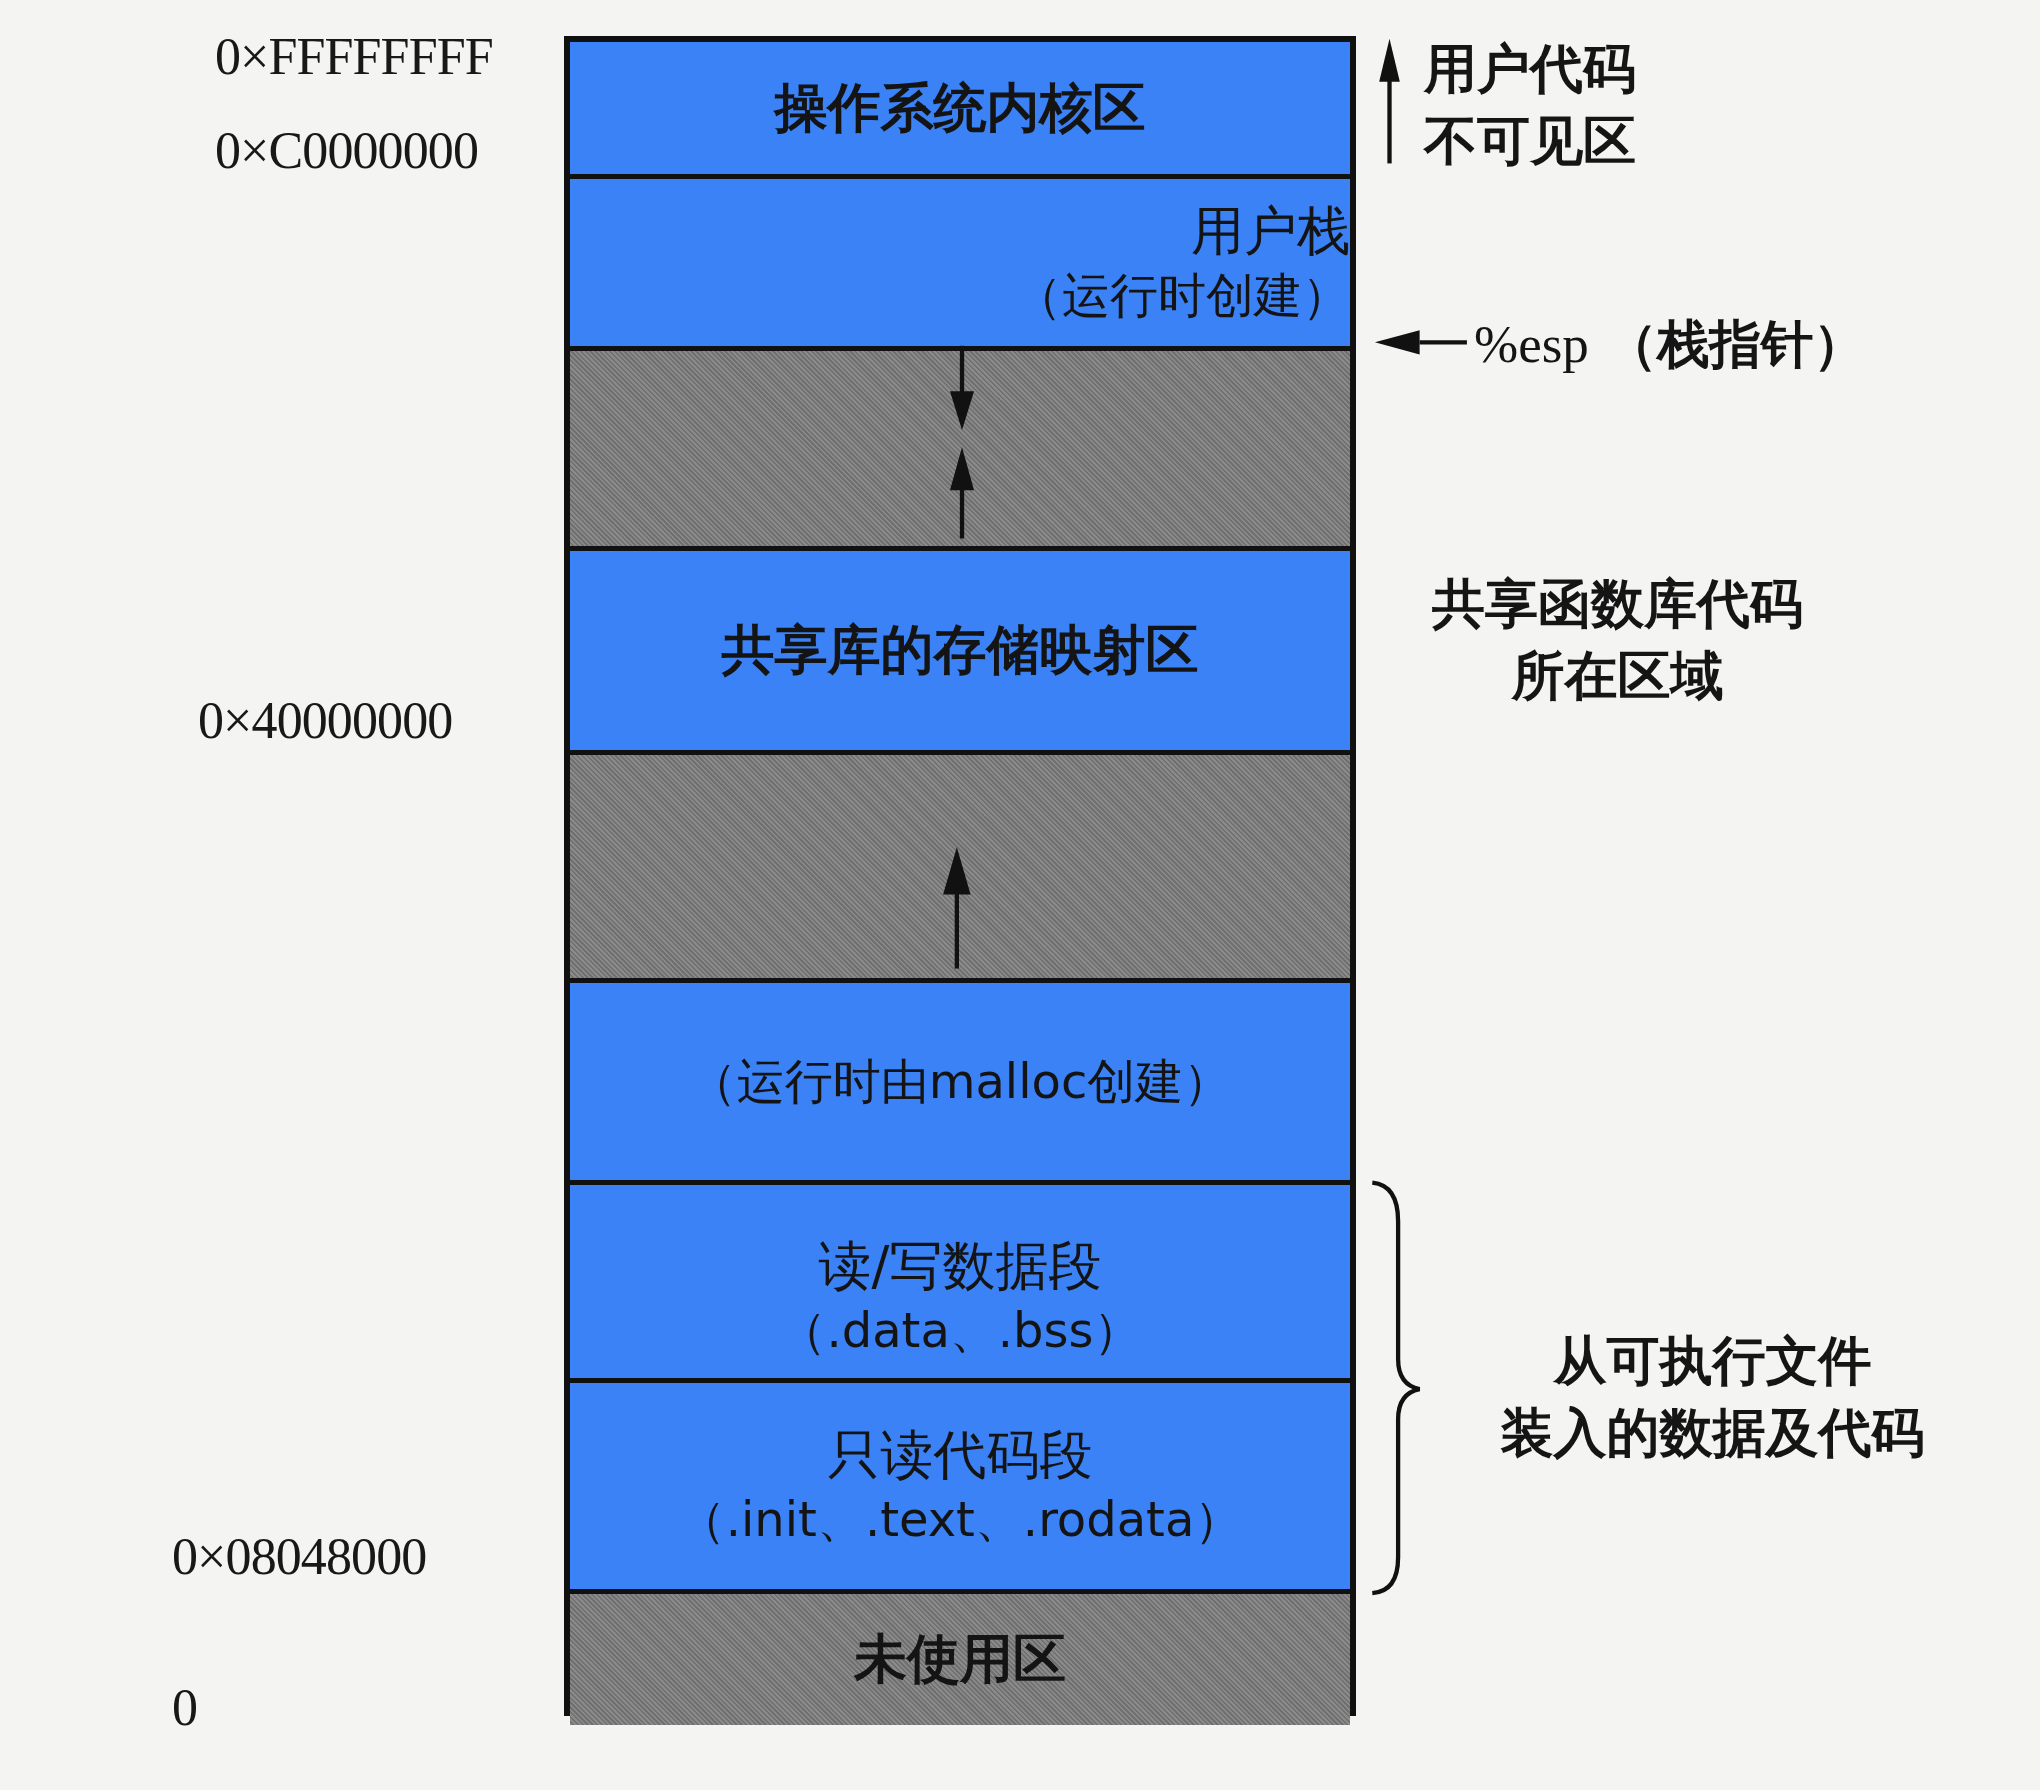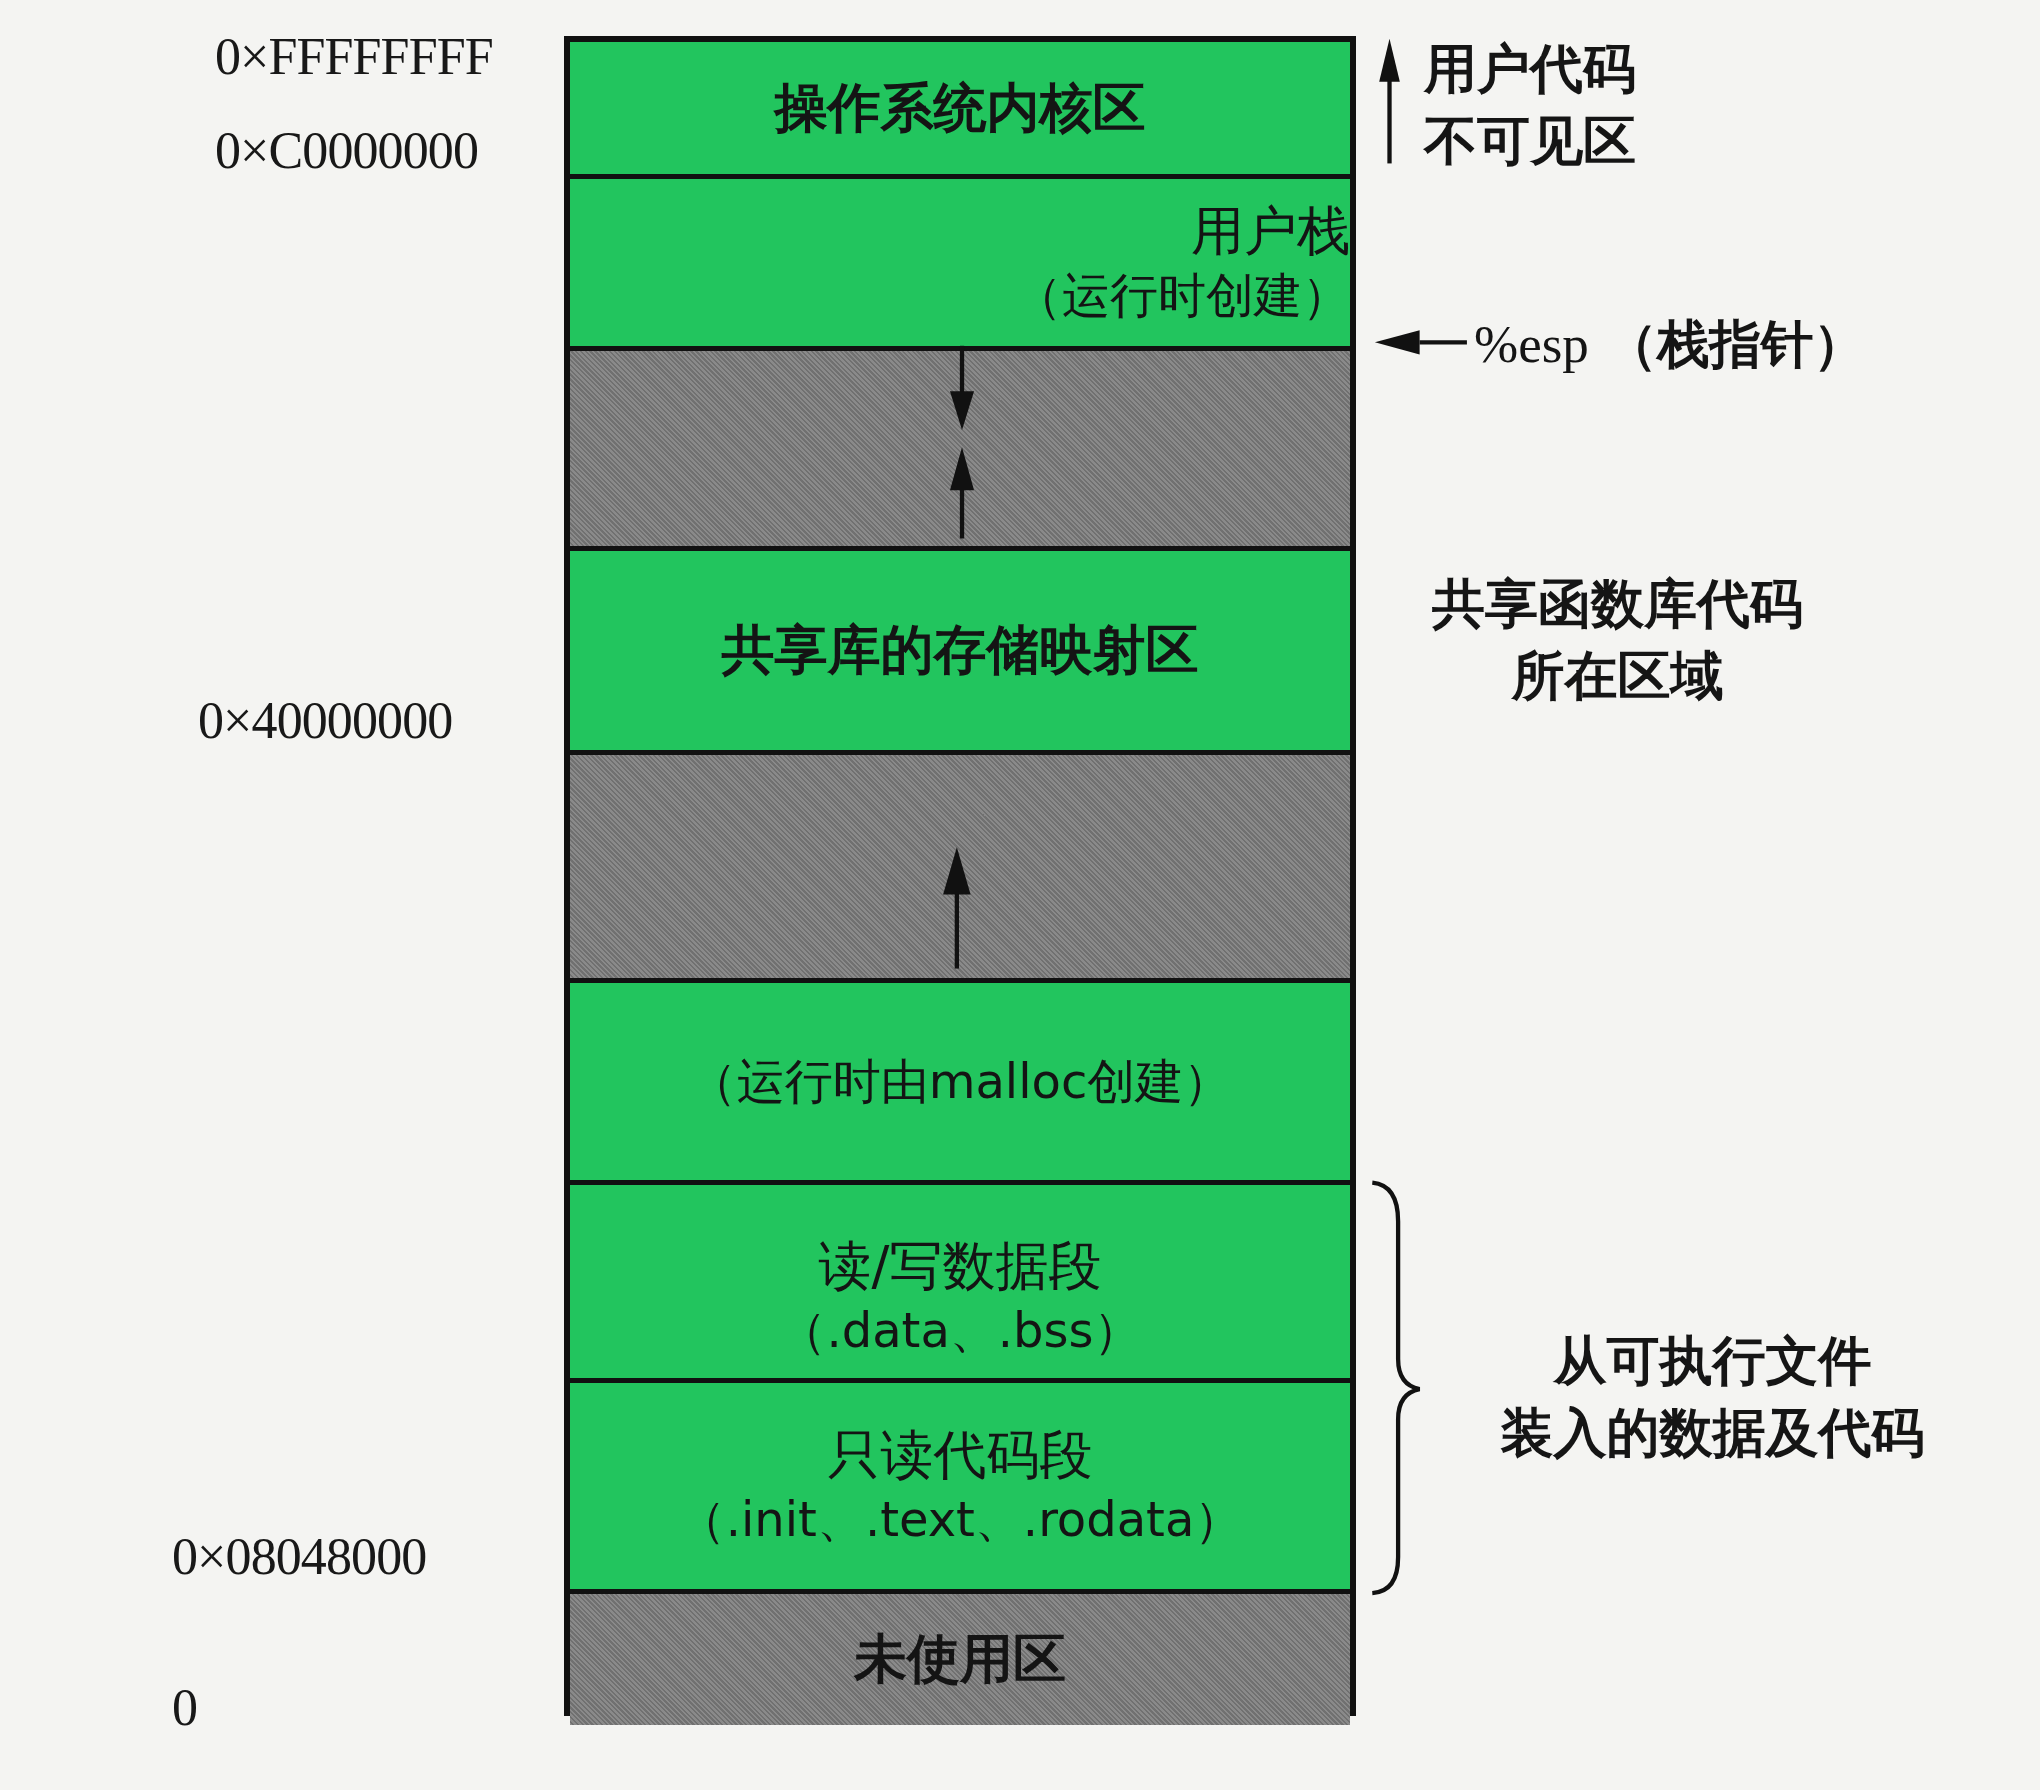--- a/index.html
+++ b/index.html
@@ -9,21 +9,21 @@
     font-family: "DejaVu Serif", "Liberation Serif", serif;
     color: #141414;
   }
   .addr {
     position: absolute; font-family: "Liberation Serif", "DejaVu Serif", serif;
     font-size: 52px; line-height: 1; text-align: left; letter-spacing: -0.9px;
     color: #181818;
   }
   .mem {
     position: absolute; left: 564px; top: 36px; width: 792px; height: 1680px;
-    border: 6px solid #111; box-sizing: border-box; background: #22c55e;
+    border: 6px solid #111; box-sizing: border-box; background: #3b82f6;
   }
   .seg {
     position: absolute; left: 0; right: 0; box-sizing: border-box;
     border-top: 5.2px solid #111;
     display: flex; flex-direction: column; align-items: center; justify-content: center;
     text-align: center;
   }
   .seg.first { border-top: none; }
   .seg.shaded {
     background-color: #7d7d7d;

